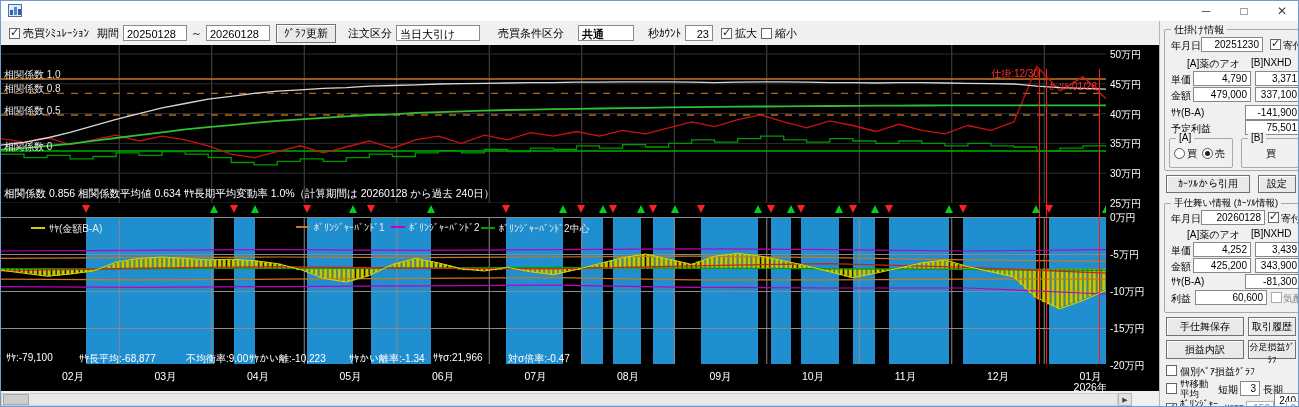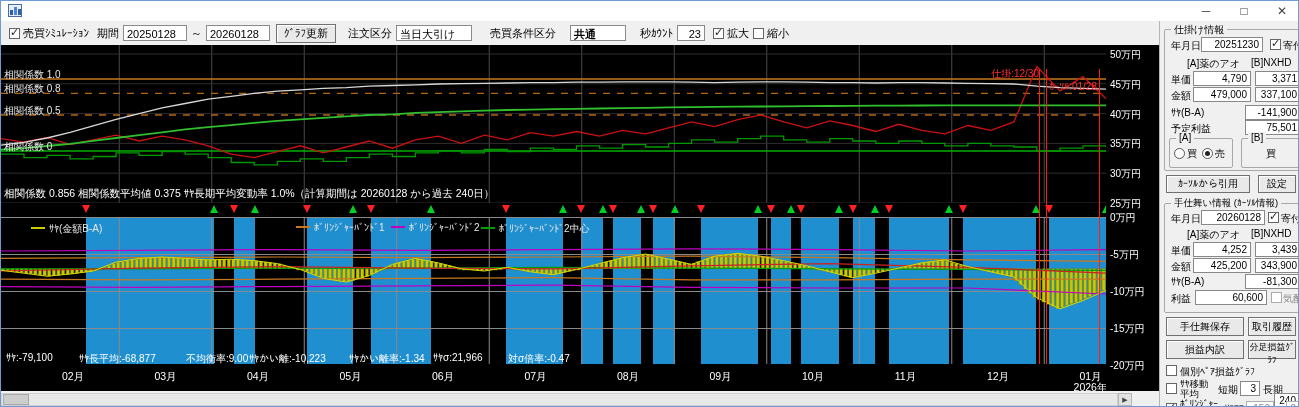--- a/index.html
+++ b/index.html
@@ -84,21 +84,21 @@
       </span>
     <span class="cblabel">売買ｼﾐｭﾚｰｼｮﾝ</span>
     <span class="tlabel">期間</span>
     <span class="tfield" style="width:64px;">20250128</span>
     <span class="tlabel">～</span>
     <span class="tfield" style="width:64px;">20260128</span>
     <span style="width:6px;"></span>
     <button class="tbtn">ｸﾞﾗﾌ更新</button>
     <span style="width:8px;"></span>
     <span class="tlabel">注文区分</span>
-    <span class="tfield" style="width:76px;">当日大引け</span>
+    <span class="tfield" style="width:84px;">当日大引け</span>
     <span style="width:14px;"></span>
     <span class="tlabel">売買条件区分</span>
     <span style="width:10px;"></span>
     <span class="tfield" style="width:56px;font-weight:bold;">共通</span>
     <span style="width:10px;"></span>
     <span class="tlabel">秒ｶｳﾝﾄ</span>
     <span class="tfield" style="width:28px;text-align:right;">23</span>
     <span style="width:8px;"></span>
     <span class="cb">
         <span class="mark">✓</span>
@@ -142,21 +142,21 @@
         <div class="legend-item" style="left: 385px;"><span class="dash" style="background: rgb(34, 170, 34);"></span><span>[B]金額（9147 NXHD　×100株）</span></div>
         <div class="legend-item" style="left: 755px;"><span class="dash" style="background: rgb(216, 216, 216);"></span><span>相関係数</span></div>
         <div class="legend-item" style="left: 925px;"><span class="dash" style="background: rgb(0, 204, 68);"></span><span>相関係数平均値</span></div>
       </div>
     <div id="corrlabels">
         <div class="corrlab" style="top: 23px;">相関係数 1.0</div>
         <div class="corrlab" style="top: 37.4px;">相関係数 0.8</div>
         <div class="corrlab" style="top: 59px;">相関係数 0.5</div>
         <div class="corrlab" style="top: 95px;">相関係数 0</div>
       </div>
-    <div class="stats1">相関係数 0.856 相関係数平均値 0.375 ｻﾔ長期平均変動率 1.0%（計算期間は 20260128 から過去 240日）</div>
+    <div class="stats1">相関係数 0.856 相関係数平均値 0.634 ｻﾔ長期平均変動率 1.0%（計算期間は 20260128 から過去 240日）</div>
     <div class="markerstrip" id="markerstrip">
         <div class="mark-red" style="left: 81px;"></div>
         <div class="mark-green" style="left: 209px;"></div>
         <div class="mark-red" style="left: 229px;"></div>
         <div class="mark-green" style="left: 250px;"></div>
         <div class="mark-red" style="left: 302px;"></div>
         <div class="mark-green" style="left: 348px;"></div>
         <div class="mark-red" style="left: 366px;"></div>
         <div class="mark-green" style="left: 426px;"></div>
         <div class="mark-red" style="left: 501px;"></div>

